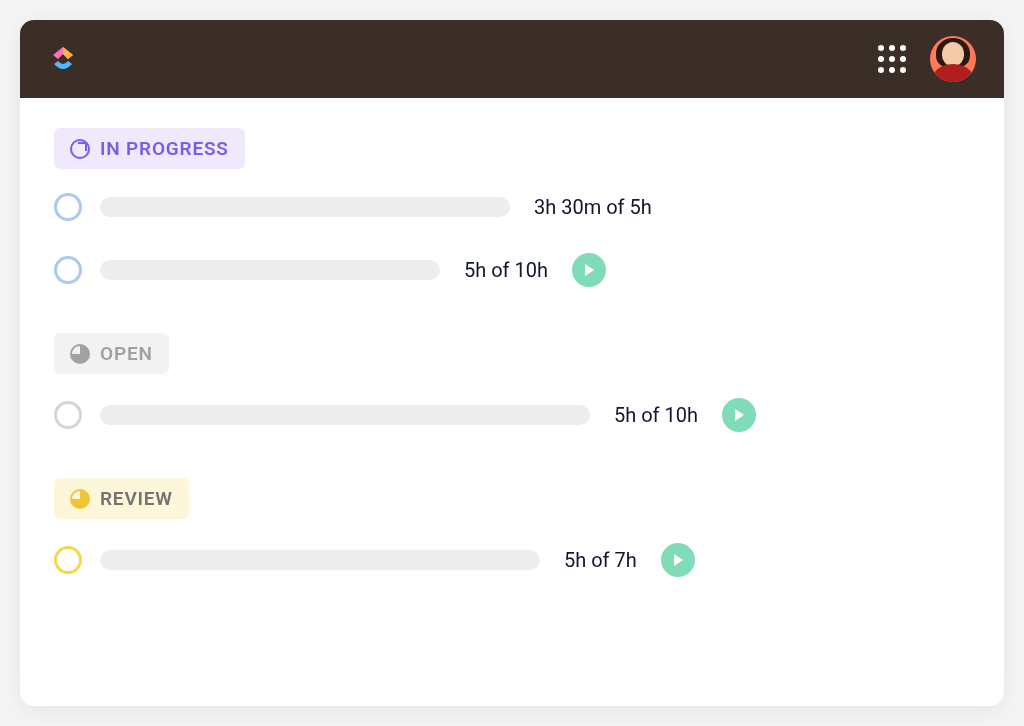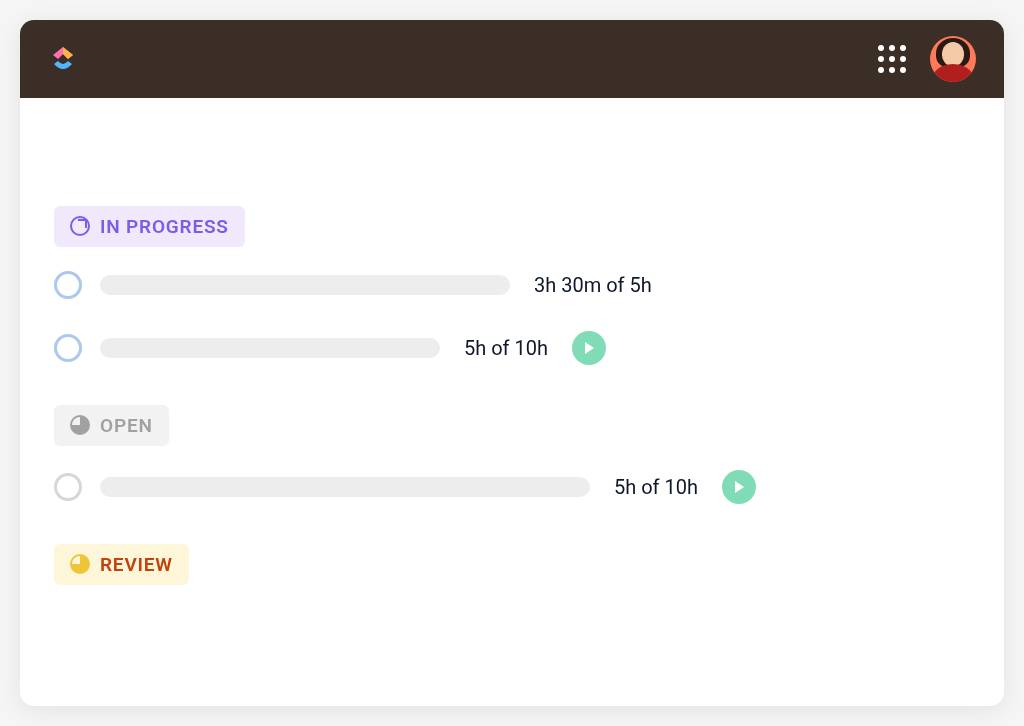--- a/index.html
+++ b/index.html
@@ -84,22 +84,21 @@
     background: #b01e1e;
     border-radius: 50% 50% 0 0 / 100% 100% 0 0;
     bottom: -2px;
     left: 0;
   }
   .content {
     padding: 30px 34px 20px 34px;
     flex: 1;
     display: flex;
     flex-direction: column;
-    gap: 8px;
-    justify-content: center;
+    gap: 14px;
   }
   .status-group {
     display: flex;
     flex-direction: column;
   }
   .status-badge {
     display: inline-flex;
     align-items: center;
     gap: 10px;
     padding: 9px 16px;
@@ -113,21 +112,21 @@
   .status-badge.inprogress {
     background: #efe9fb;
     color: #7a5de8;
   }
   .status-badge.open {
     background: #f2f2f2;
     color: #a1a1a1;
   }
   .status-badge.review {
     background: #fdf6d8;
-    color: #c2410c;
+    color: #737373;
   }
   .status-icon {
     width: 20px;
     height: 20px;
     border-radius: 50%;
     border: 2.5px solid currentColor;
     position: relative;
     flex-shrink: 0;
   }
   .status-icon.quarter::after {
@@ -281,16 +280,26 @@
             </svg>
         </div>
       </div>
     </div>
 
     <div class="status-group">
       <div class="status-badge review">
         <span class="status-icon threeq" style="color:#eec537"></span>
         <span>REVIEW</span>
       </div>
+      <div class="task-row" style="margin-bottom:0">
+        <div class="task-circle yellow"></div>
+        <div class="task-bar" style="width:440px"></div>
+        <span class="task-time">5h of 7h</span>
+        <div class="play-btn">
+          <svg width="14" height="14" viewBox="0 0 14 14">
+              <path d="M3 1 L12 7 L3 13 Z" fill="#fff"></path>
+            </svg>
+        </div>
+      </div>
     </div>
 
   </div>
 </div>
 
 </body></html>

